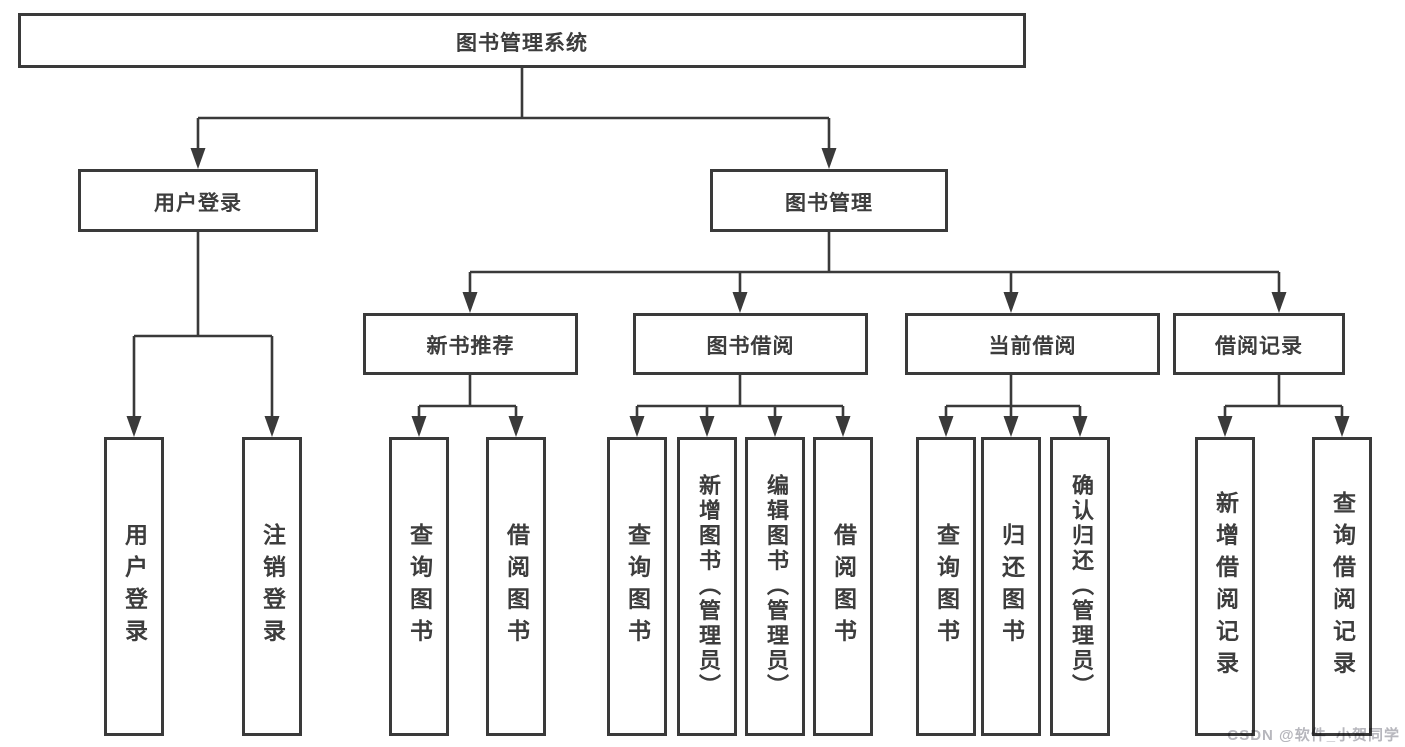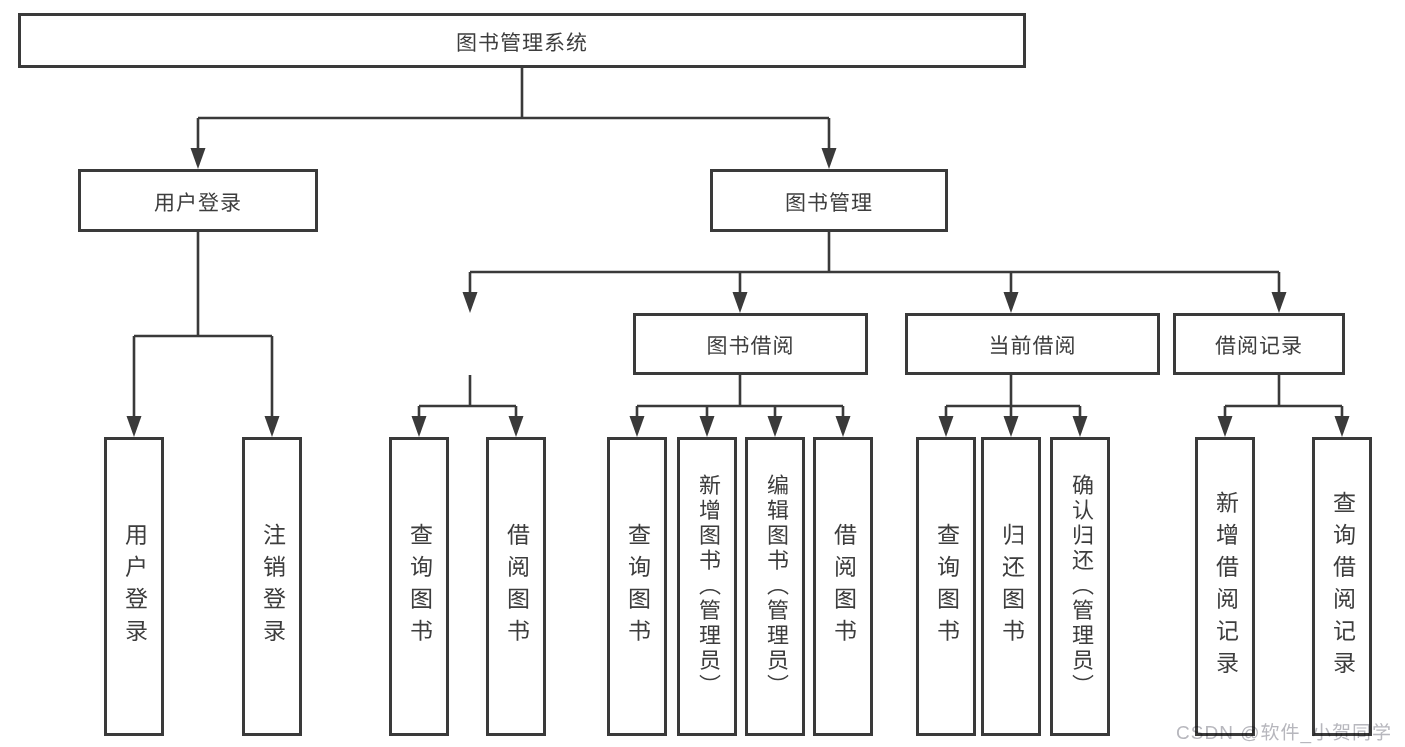--- a/index.html
+++ b/index.html
@@ -9,20 +9,21 @@
     --wm:#8a8a94;
   }
   html,body{margin:0;padding:0;background:var(--bg);}
   .canvas{
     position:relative;
     width:1405px;height:747px;
     background:var(--bg);
     overflow:hidden;
     font-family:"Liberation Sans","DejaVu Sans",sans-serif;
     color:var(--text);
+    font-weight:bold;
   }
   svg.connectors{position:absolute;left:0;top:0;width:1405px;height:747px;}
   svg.connectors .wire{fill:none;stroke:var(--line);stroke-width:2.6;}
   svg.connectors .arrowhead{fill:var(--line);stroke:none;}
 
   .box{
     position:absolute;
     box-sizing:border-box;
     background:var(--bg);
     border:3px solid var(--line);
@@ -34,22 +35,22 @@
   .leaf{
     position:absolute;top:437px;width:60px;height:299px;
     box-sizing:border-box;background:var(--bg);
     border:3px solid var(--line);
     writing-mode:vertical-rl;text-orientation:mixed;
     display:flex;align-items:center;justify-content:center;
     font-size:23px;letter-spacing:9px;line-height:1;
   }
   .leaf.long{letter-spacing:3px;font-size:22px;}
   .watermark{
-    position:absolute;right:13px;bottom:3px;
-    font-size:19px;letter-spacing:1px;
+    position:absolute;right:5px;bottom:3px;
+    font-size:15px;letter-spacing:1px;
     color:var(--wm);opacity:.62;
     mix-blend-mode:multiply;
     z-index:5;white-space:nowrap;
   }
 </style>
 </head>
 <body>
 
 <div class="canvas">
 
@@ -83,20 +84,21 @@
       <polygon class="arrowhead" points="1217.5,416 1232.5,416 1225,437"></polygon>
       <polygon class="arrowhead" points="1334.5,416 1349.5,416 1342,437"></polygon>
     </g>
   </svg>
 
   <div class="box root-box">图书管理系统</div>
 
   <div class="box" style="left:78px;top:169px;width:240px;height:63px;">用户登录</div>
   <div class="box" style="left:710px;top:169px;width:238px;height:63px;">图书管理</div>
 
+  <div class="box" style="left:363px;top:313px;width:215px;height:62px;">新书推荐</div>
   <div class="box" style="left:633px;top:313px;width:235px;height:62px;">图书借阅</div>
   <div class="box" style="left:905px;top:313px;width:255px;height:62px;">当前借阅</div>
   <div class="box" style="left:1173px;top:313px;width:172px;height:62px;">借阅记录</div>
 
   <div class="leaf" style="left:104px;">用户登录</div>
   <div class="leaf" style="left:242px;">注销登录</div>
   <div class="leaf" style="left:389px;">查询图书</div>
   <div class="leaf" style="left:486px;">借阅图书</div>
   <div class="leaf" style="left:607px;">查询图书</div>
   <div class="leaf long" style="left:677px;">新增图书（管理员）</div>

